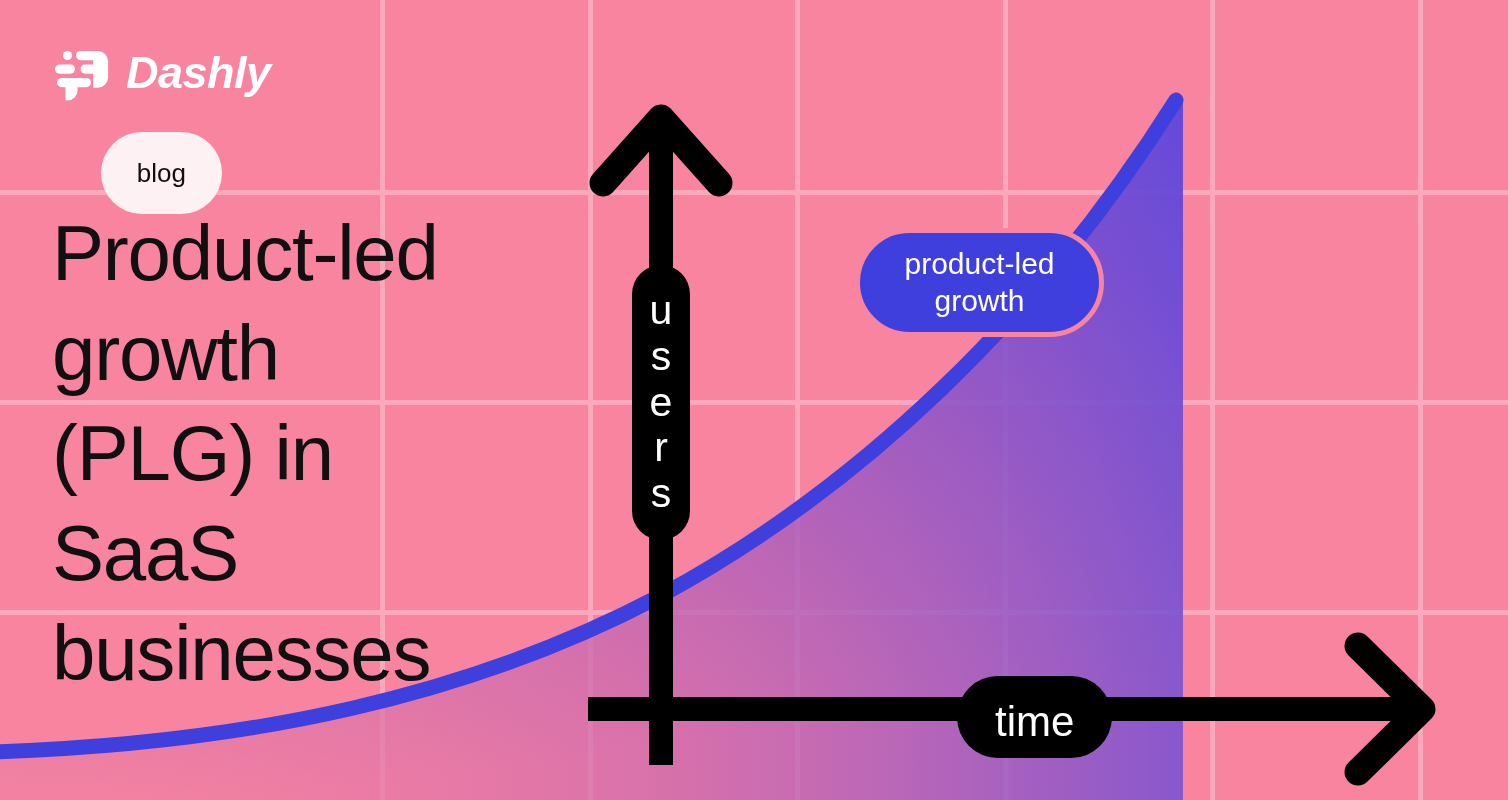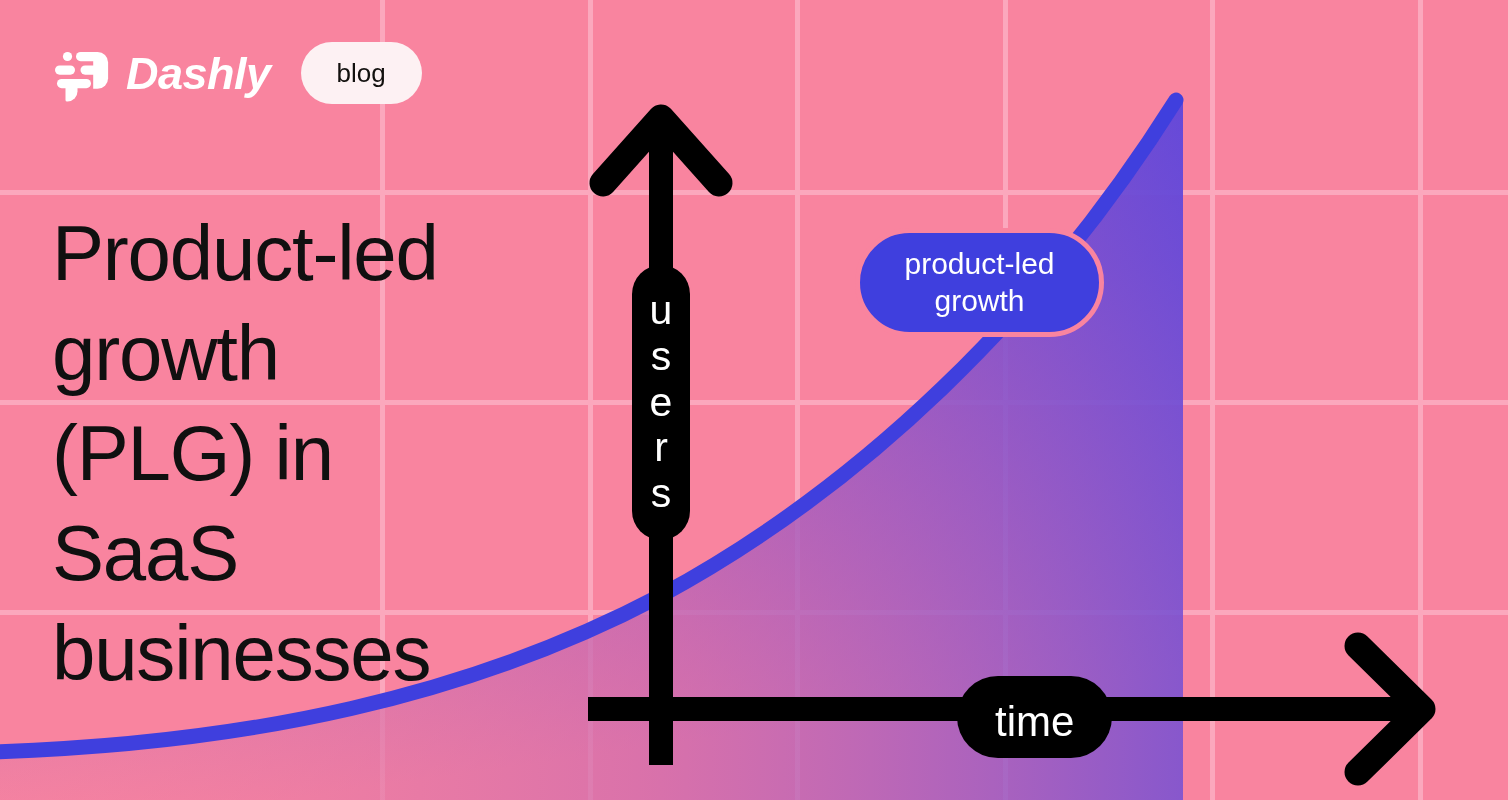--- a/index.html
+++ b/index.html
@@ -37,20 +37,21 @@
   }
 
   
   .header {
     position: absolute;
     left: 52px;
     top: 42px;
     display: flex;
     align-items: center;
     gap: 30px;
+    flex-direction: column;
   }
   .brand {
     display: flex;
     align-items: center;
     gap: 14px;
   }
   .brand-mark {
     width: 60px;
     height: 60px;
     display: block;
@@ -61,21 +62,21 @@
     font-weight: 700;
     font-style: italic;
     letter-spacing: -0.5px;
     line-height: 1;
     font-family: "Liberation Sans", sans-serif;
   }
   .blog-pill {
     background: #FDF1F3;
     color: #12100E;
     border-radius: 999px;
-    padding: 18px 36px;
+    padding: 28px 36px;
     font-size: 26px;
     font-weight: 400;
     line-height: 1;
     font-family: "Liberation Sans", sans-serif;
   }
 
   
   .headline {
     position: absolute;
     left: 52px;

